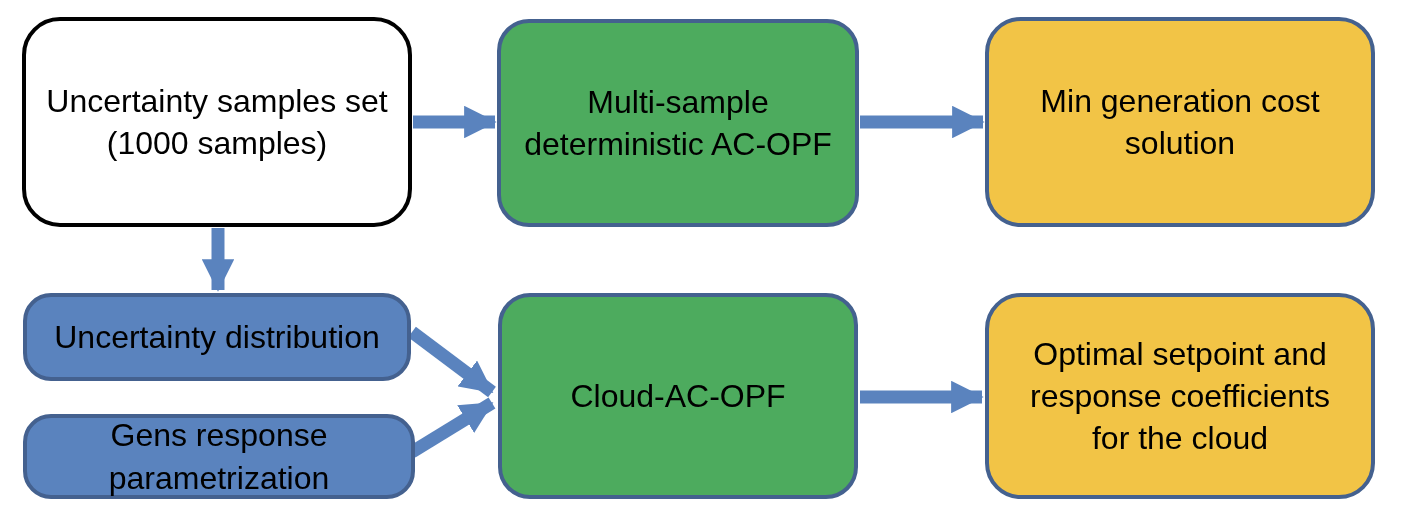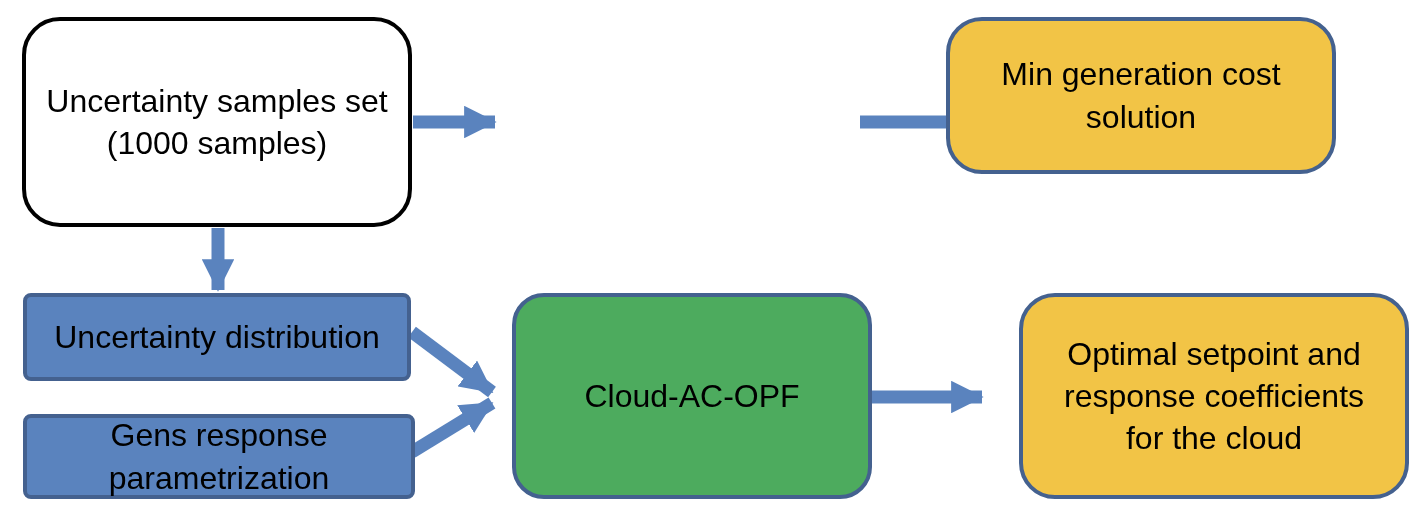--- a/index.html
+++ b/index.html
@@ -35,30 +35,30 @@
     border-radius: 32px;
   }
   .node.output {
     background: var(--output-fill, #f2c446);
     border: 4px solid var(--box-border, #44618f);
     border-radius: 36px;
   }
   .node.data {
     background: var(--data-fill, #5a83be);
     border: 4px solid var(--box-border, #44618f);
-    border-radius: 8px;
+    border-radius: 28px;
   }
 
   #node-samples      { left: 22px;  top: 17px;  width: 390px; height: 210px; padding: 0 20px; }
   #node-multisample  { left: 497px; top: 19px;  width: 362px; height: 208px; padding: 0 12px; }
-  #node-mincost      { left: 946px; top: 17px;  width: 390px; height: 157px; padding: 0 40px; }
+  #node-mincost      { left: 985px; top: 17px;  width: 390px; height: 210px; padding: 0 40px; }
   #node-distribution { left: 23px;  top: 293px; width: 388px; height: 88px;  padding: 0 20px; }
   #node-gens         { left: 23px;  top: 414px; width: 392px; height: 85px;  padding: 0 12px; }
-  #node-cloud        { left: 512px; top: 293px; width: 360px; height: 206px; padding: 0 12px; }
-  #node-optimal      { left: 1019px; top: 293px; width: 390px; height: 206px; padding: 0 35px; }
+  #node-cloud        { left: 498px; top: 293px; width: 360px; height: 206px; padding: 0 12px; }
+  #node-optimal      { left: 985px; top: 293px; width: 390px; height: 206px; padding: 0 35px; }
 
   #arrow-layer {
     position: absolute;
     left: 0; top: 0;
     width: 1418px;
     height: 524px;
     pointer-events: none;
   }
   #arrow-layer line {
     stroke: var(--arrow, #5a83be);
@@ -82,20 +82,23 @@
     <line x1="218" y1="228" x2="218" y2="290" marker-end="url(#arrow-head)"></line>
     <line x1="412" y1="332" x2="492" y2="392" marker-end="url(#arrow-head)"></line>
     <line x1="412" y1="452" x2="492" y2="403" marker-end="url(#arrow-head)"></line>
     <line x1="860" y1="397" x2="982" y2="397" marker-end="url(#arrow-head)"></line>
   </svg>
 
   <div id="node-samples" class="node input">
     <span class="label">Uncertainty samples set (1000 samples)</span>
   </div>
 
+  <div id="node-multisample" class="node process">
+    <span class="label">Multi-sample deterministic AC-OPF</span>
+  </div>
 
   <div id="node-mincost" class="node output">
     <span class="label">Min generation cost solution</span>
   </div>
 
   <div id="node-distribution" class="node data">
     <span class="label">Uncertainty distribution</span>
   </div>
 
   <div id="node-gens" class="node data">

